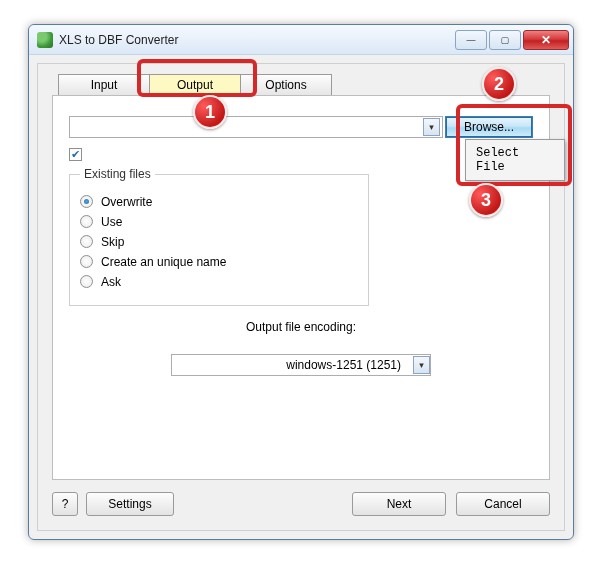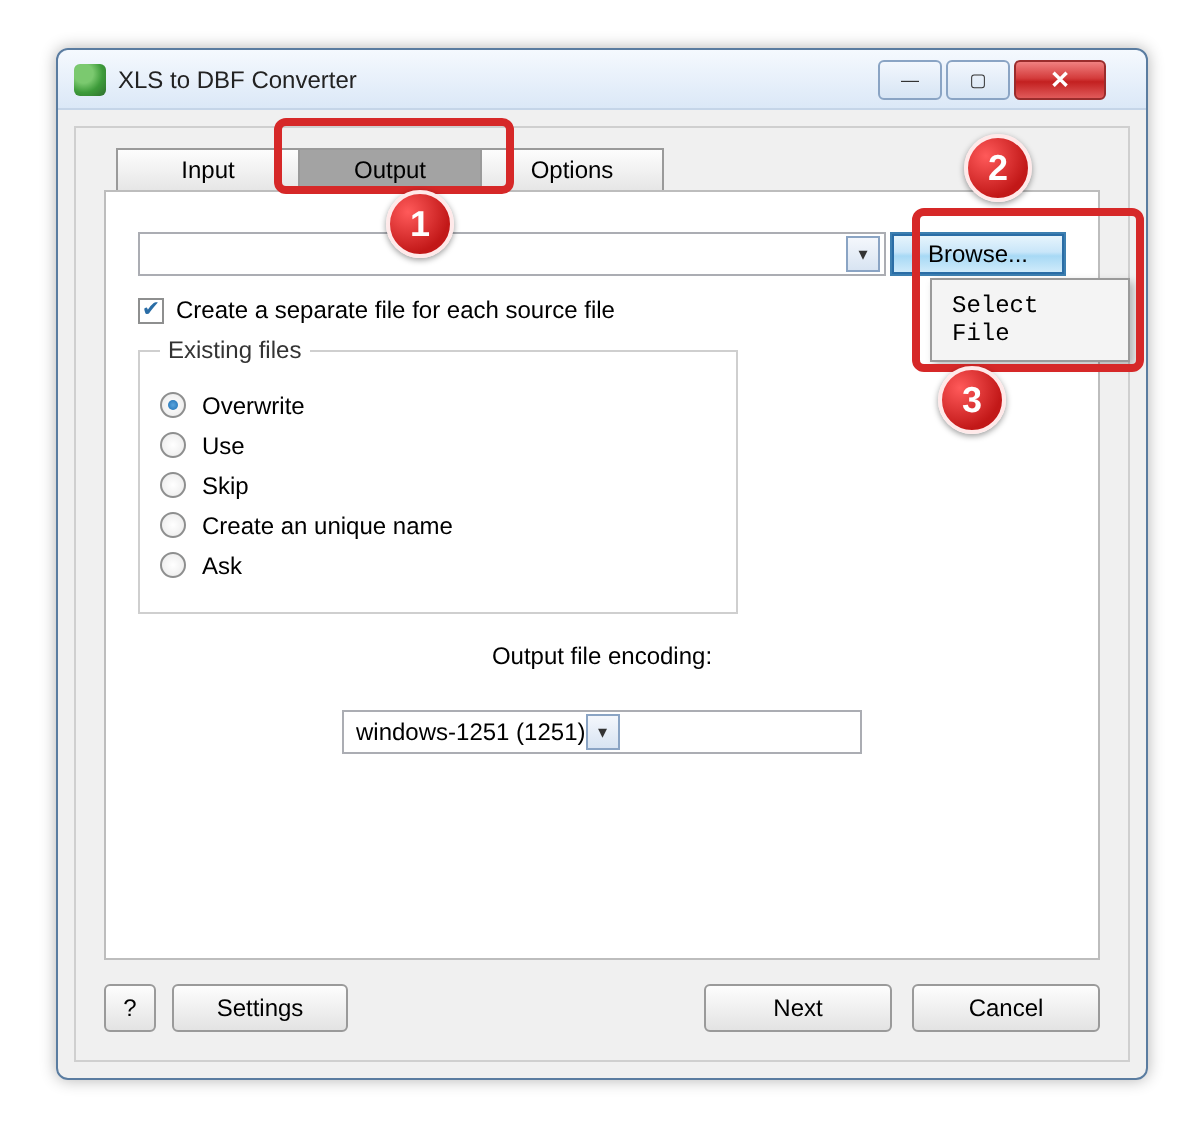--- a/index.html
+++ b/index.html
@@ -19,21 +19,21 @@
     border: 1px solid #5a7ca0;
     border-radius: 6px;
     background: linear-gradient(#eaf1fa, #dce7f5 30px, #f0f0f0 30px, #f0f0f0);
     box-shadow: 0 0 8px rgba(0,0,0,0.3);
     overflow: visible;
   }
   .titlebar {
     height: 30px;
     display: flex;
     align-items: center;
-    padding: 0 20px 0 8px;
+    padding: 0 4px 0 8px;
     background: linear-gradient(#f5f9fe,#dbe8f7);
     border-bottom: 1px solid #c5d5e8;
     border-radius: 6px 6px 0 0;
   }
   .titlebar .app-icon {
     width: 16px; height: 16px;
     margin-right: 6px;
     background: radial-gradient(circle at 30% 30%, #7bc96f 30%, #3d9b3a 60%, #2f6e2d);
     border-radius: 3px;
   }
@@ -65,21 +65,21 @@
     display: flex;
   }
   .tab {
     width: 92px; height: 22px;
     border: 1px solid #9a9a9a;
     background: linear-gradient(#fdfdfd,#e6e6e6);
     text-align: center;
     line-height: 20px;
     margin-right: -1px;
   }
-  .tab.active { background: #a3a3a3; border-bottom-color: #fff; }
+  .tab.active { background: #fef9c3; border-bottom-color: #fff; }
   .panel {
     position: absolute;
     top: 31px; left: 14px; right: 14px; bottom: 50px;
     border: 1px solid #bdbdbd;
     background: #fff;
     padding: 20px 16px 12px 16px;
   }
   .row { display: flex; align-items: center; }
   .pathbox {
     flex: 1;
@@ -132,22 +132,23 @@
   }
   .radio.checked::after {
     content:""; width:5px; height:5px; border-radius:50%;
     background: radial-gradient(#5aa4dd,#1d6fb3);
   }
   .enc-row { display:flex; align-items:center; gap: 20px; margin-top: 12px; flex-direction: column; }
   .enc-combo {
     width: 260px; height: 22px;
     border: 1px solid #abadb3;
     background: #fff;
-    display: flex; align-items: center; justify-content: flex-start;
+    display: flex; align-items: center; justify-content: flex-end;
     padding-left: 6px;
+    gap: 12px;
   }
   .bottom-buttons {
     position: absolute;
     left: 14px; right: 14px; bottom: 14px;
     display: flex; align-items: center;
   }
   .btn {
     height: 24px;
     border: 1px solid #9a9a9a;
     background: linear-gradient(#fdfdfd,#e3e3e3);
@@ -232,21 +233,20 @@
         <div class="combo">
           <div class="arrow">
               <span class="tri">▾</span>
             </div>
         </div>
         <div class="browse-btn">Browse...</div>
       </div>
 
       <div class="checkbox-row">
         <div class="checkbox">✔</div>
-        <span>Create a separate file for each source file</span>
       </div>
 
       <fieldset class="existing">
         <legend>Existing files</legend>
         <div class="radio-row">
             <div class="radio checked"></div>
             <span>Overwrite</span>
           </div>
         <div class="radio-row">
             <div class="radio"></div>

